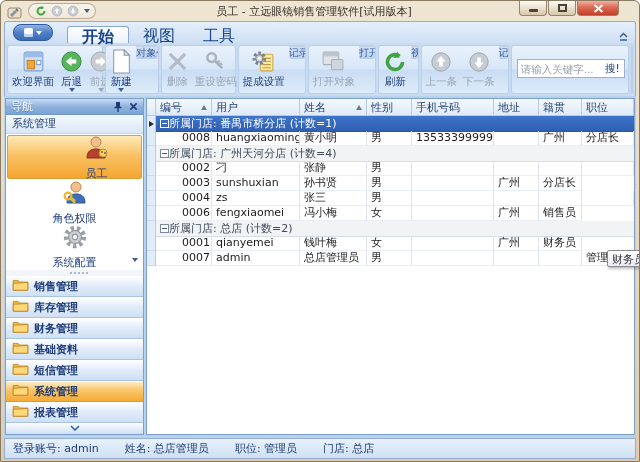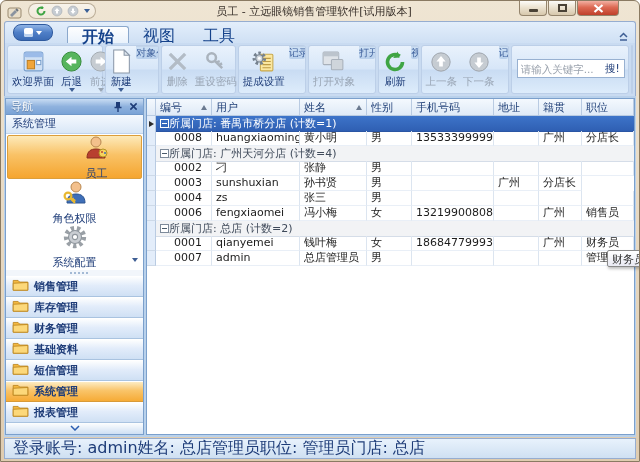--- a/index.html
+++ b/index.html
@@ -105,41 +105,41 @@
   .hc { background:linear-gradient(#f4f9fe,#dfeaf7); border-right:1px solid #b9cbe2; border-bottom:1px solid #b9cbe2;
         font-size:11px; color:#1f3f77; display:flex; align-items:center; padding:0 4px; gap:3px; }
   .hc .htext { flex:1; white-space:nowrap; overflow:hidden; }
   .sortasc { width:0; height:0; border-left:3.5px solid transparent; border-right:3.5px solid transparent;
              border-bottom:5px solid #6b7a90; }
   .trow { height:15px; }
   .cell { font-size:11px; color:#1c1c1c; padding:0 4px; line-height:14px; border-right:1px solid #dce5f0;
           border-bottom:1px solid #e9eff7; white-space:nowrap; overflow:hidden; }
   .cell.gut { background:#e3edfa; border-right:1px solid #b9cbe2; border-bottom:1px solid #cdd9e8;
               padding:0; display:flex; align-items:center; justify-content:center; }
-  .cell.c0 { padding-left:18px; }
+  .cell.c0 { padding-left:26px; }
   .grow .glabel { grid-column:2 / -1; display:flex; align-items:center; padding:0 0 0 4px;
                   font-size:11px; border-bottom:1px solid #d5dde8; }
   .grow.plain .glabel { background:#f2f3f5; color:#3f4a5a; }
   .grow.sel .glabel { background:linear-gradient(#3d74c9,#2f5fb3); color:#fff; border-bottom:1px solid #2b56a4; }
   .cbx { width:9px; height:9px; border:1px solid #7d8a9a; background:#fff; position:relative; flex:0 0 9px; }
   .cbx i { position:absolute; left:1px; right:1px; top:3px; height:1px; background:#4a5a6a; }
   .grow.sel .cbx { border-color:#fff; background:transparent; }
   .grow.sel .cbx i { background:#fff; }
   .selarrow { width:0; height:0; border-top:3.5px solid transparent; border-bottom:3.5px solid transparent;
               border-left:5px solid #2b2b2b; }
 
   
   .tooltip { position:absolute; left:606px; top:249px; width:46px; height:17px; padding:1px 4px;
              background:linear-gradient(#ffffff,#e9eaf3); border:1px solid #8a8a8a; border-radius:2px;
              font-size:11px; color:#333; box-shadow:1px 2px 3px rgba(0,0,0,.25); z-index:50; white-space:nowrap; }
 
   
   .statusbar { position:absolute; left:3px; right:3px; bottom:2px; height:21px;
                background:linear-gradient(#e8f2fc,#cfe0f2); border:1px solid #96add0;
-               display:flex; align-items:center; gap:0; padding-left:8px; font-size:16px; color:#1e3c78; }
+               display:flex; align-items:center; gap:26px; padding-left:8px; font-size:11px; color:#1e3c78; }
 </style>
 </head>
 <body>
 
 <div class="window">
 
   <div class="titlebar">
     <span class="appicon">
       <svg width="15" height="13" viewBox="0 0 15 13">
           <rect x="1" y="2" width="13" height="10" rx="2" fill="#e9dec9" stroke="#9a8a70"></rect>
@@ -584,42 +584,40 @@
         <div class="cell"></div>
         <div class="cell"></div>
         <div class="cell"></div>
       </div>
       <div class="trow">
         <div class="cell gut"></div>
         <div class="cell c0">0006</div>
         <div class="cell">fengxiaomei</div>
         <div class="cell">冯小梅</div>
         <div class="cell">女</div>
-        <div class="cell">13219900808</div>
         <div class="cell"></div>
         <div class="cell">广州</div>
         <div class="cell">销售员</div>
       </div>
 
       <div class="trow grow plain">
         <div class="cell gut"></div>
         <div class="glabel">
             <span class="cbx">
               <i></i>
             </span>
             <span>所属门店: 总店 (计数=2)</span>
           </div>
       </div>
       <div class="trow">
         <div class="cell gut"></div>
         <div class="cell c0">0001</div>
         <div class="cell">qianyemei</div>
         <div class="cell">钱叶梅</div>
         <div class="cell">女</div>
-        <div class="cell">18684779993</div>
         <div class="cell"></div>
         <div class="cell">广州</div>
         <div class="cell">财务员</div>
       </div>
       <div class="trow">
         <div class="cell gut"></div>
         <div class="cell c0">0007</div>
         <div class="cell">admin</div>
         <div class="cell">总店管理员</div>
         <div class="cell">男</div>

